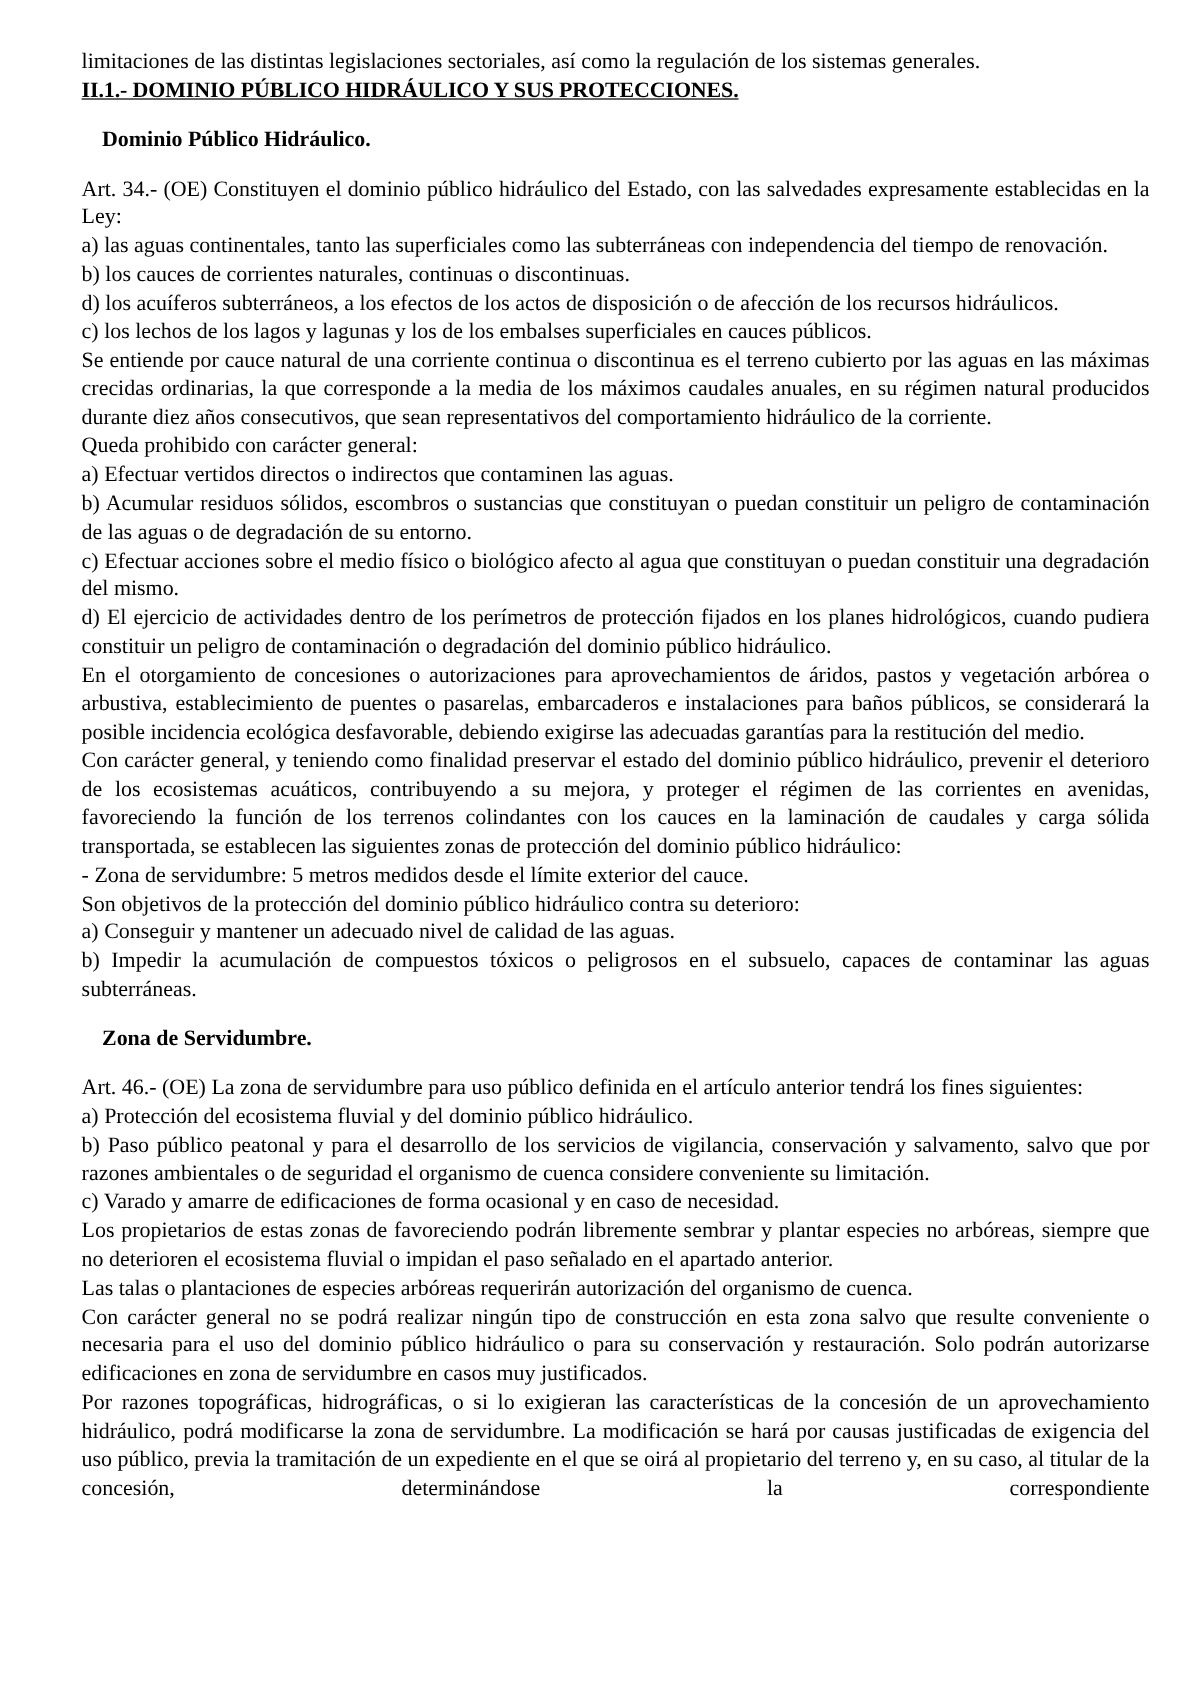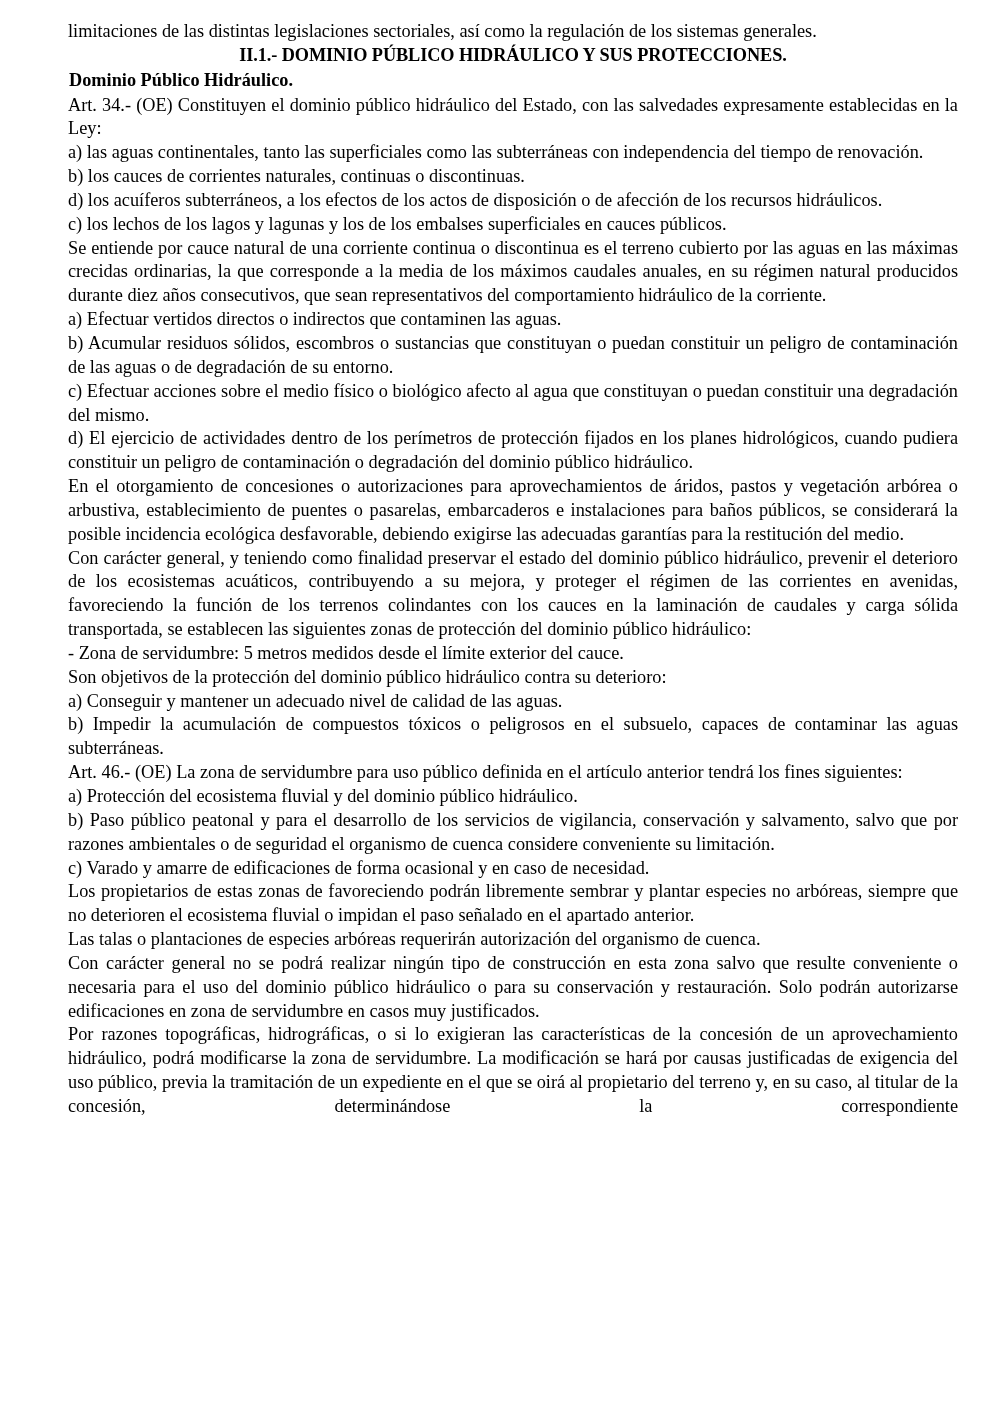--- a/index.html
+++ b/index.html
@@ -14,21 +14,21 @@
     font-family: "Liberation Serif", "DejaVu Serif", serif;
     color: #000000;
     overflow: hidden;
   }
   .page {
     position: relative;
     width: 992px;
     height: 1403px;
     background: #ffffff;
     box-sizing: border-box;
-    padding: 20px 34px 0 68px;
+    padding: 40px 34px 0 68px;
   }
   .doc-body {
     width: 890px;
     font-size: 18.3px;
     line-height: 23.85px;
     text-align: justify;
     text-justify: inter-word;
     -webkit-hyphens: none;
     hyphens: none;
   }
@@ -39,25 +39,26 @@
     text-align: justify;
     text-align-last: left;
   }
   .para.last-spread {
     text-align-last: justify;
   }
   .heading-underline {
     margin: 0;
     padding: 0;
     font-weight: bold;
-    text-align: center;
+    text-decoration: underline;
+    text-align: left;
     letter-spacing: -0.1px;
   }
   .heading-bold {
-    margin: 1px;
+    margin: 17px;
     padding: 0;
     font-weight: bold;
     text-align: left;
   }
   .lead-bold {
     font-weight: normal;
   }
 </style>
 </head>
 <body>
@@ -76,20 +77,21 @@
     <p class="para">a) las aguas continentales, tanto las superficiales como las subterráneas con independencia del tiempo de renovación.</p>
 
     <p class="para">b) los cauces de corrientes naturales, continuas o discontinuas.</p>
 
     <p class="para">d) los acuíferos subterráneos, a los efectos de los actos de disposición o de afección de los recursos hidráulicos.</p>
 
     <p class="para">c) los lechos de los lagos y lagunas y los de los embalses superficiales en cauces públicos.</p>
 
     <p class="para">Se entiende por cauce natural de una corriente continua o discontinua es el terreno cubierto por las aguas en las máximas crecidas ordinarias, la que corresponde a la media de los máximos caudales anuales, en su régimen natural producidos durante diez años consecutivos, que sean representativos del comportamiento hidráulico de la corriente.</p>
 
+    <p class="para">Queda prohibido con carácter general:</p>
 
     <p class="para">a) Efectuar vertidos directos o indirectos que contaminen las aguas.</p>
 
     <p class="para">b) Acumular residuos sólidos, escombros o sustancias que constituyan o puedan constituir un peligro de contaminación de las aguas o de degradación de su entorno.</p>
 
     <p class="para">c) Efectuar acciones sobre el medio físico o biológico afecto al agua que constituyan o puedan constituir una degradación del mismo.</p>
 
     <p class="para">d) El ejercicio de actividades dentro de los perímetros de protección fijados en los planes hidrológicos, cuando pudiera constituir un peligro de contaminación o degradación del dominio público hidráulico.</p>
 
     <p class="para">En el otorgamiento de concesiones o autorizaciones para aprovechamientos de áridos, pastos y vegetación arbórea o arbustiva, establecimiento de puentes o pasarelas, embarcaderos e instalaciones para baños públicos, se considerará la posible incidencia ecológica desfavorable, debiendo exigirse las adecuadas garantías para la restitución del medio.</p>
@@ -99,20 +101,21 @@
     <p class="para">- Zona de servidumbre: 5 metros medidos desde el límite exterior del cauce.</p>
 
 
     <p class="para">Son objetivos de la protección del dominio público hidráulico contra su deterioro:</p>
 
     <p class="para">a) Conseguir y mantener un adecuado nivel de calidad de las aguas.</p>
 
     <p class="para">b) Impedir la acumulación de compuestos tóxicos o peligrosos en el subsuelo, capaces de contaminar las aguas subterráneas.</p>
 
 
+    <p class="heading-bold">Zona de Servidumbre.</p>
 
     <p class="para"><span class="lead-bold">Art. 46.- (OE)</span><span> La zona de servidumbre para uso público definida en el artículo anterior tendrá los fines siguientes:</span></p>
 
     <p class="para">a) Protección del ecosistema fluvial y del dominio público hidráulico.</p>
 
     <p class="para">b) Paso público peatonal y para el desarrollo de los servicios de vigilancia, conservación y salvamento, salvo que por razones ambientales o de seguridad el organismo de cuenca considere conveniente su limitación.</p>
 
     <p class="para">c) Varado y amarre de edificaciones de forma ocasional y en caso de necesidad.</p>
 
     <p class="para">Los propietarios de estas zonas de favoreciendo podrán libremente sembrar y plantar especies no arbóreas, siempre que no deterioren el ecosistema fluvial o impidan el paso señalado en el apartado anterior.</p>

